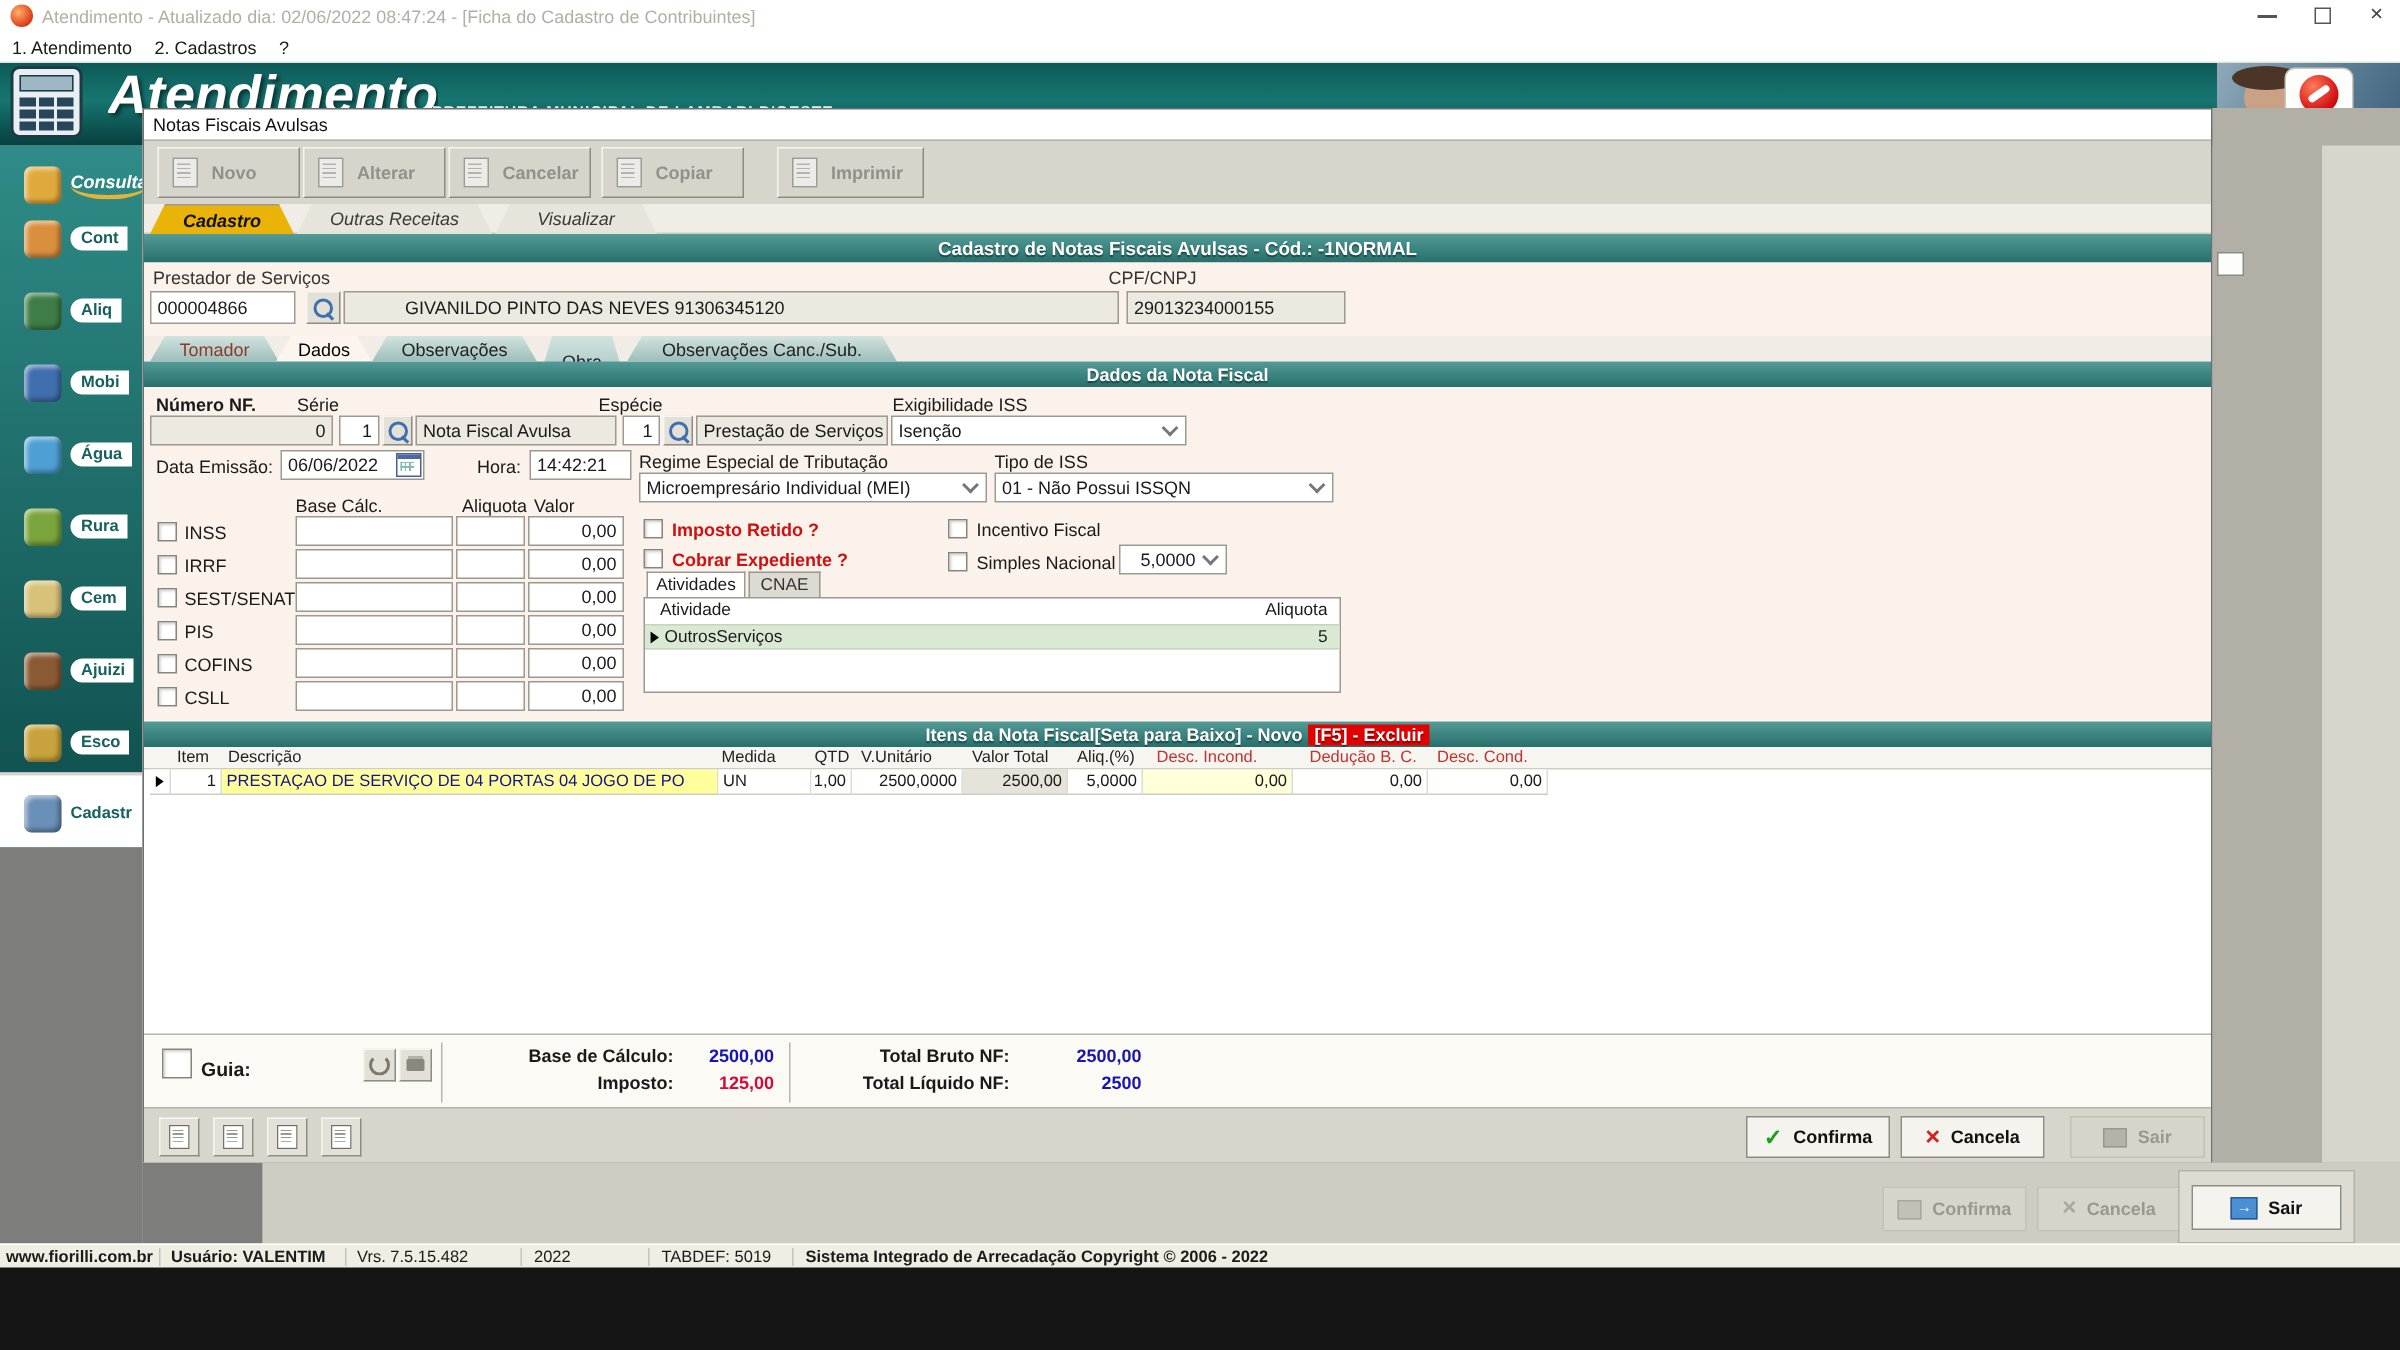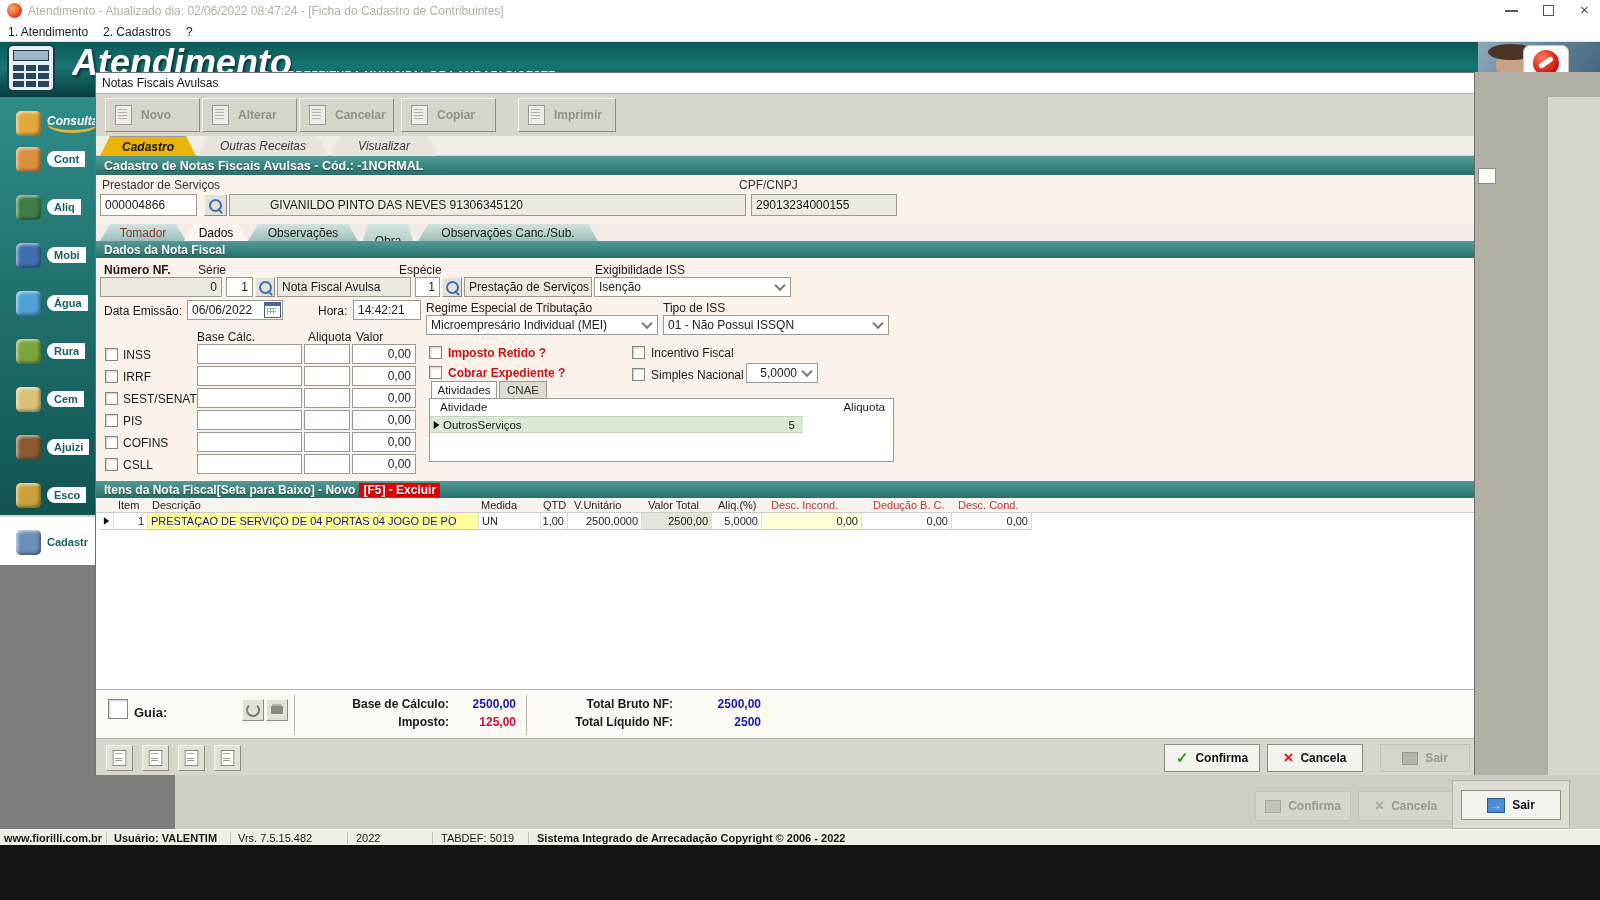--- a/index.html
+++ b/index.html
@@ -15,21 +15,21 @@
        font-size:12px;display:flex;align-items:center;padding:0 4px;white-space:nowrap;overflow:hidden;}
   .ro{background:#ece9e1;}
   .right{justify-content:flex-end;}
   .chk{position:absolute;box-sizing:border-box;width:13px;height:13px;background:#fff;
        border:1px solid #87857b;box-shadow:inset 1px 1px 2px #ccc;}
   .combo{padding-right:18px;}
   .combo::after{content:"";position:absolute;right:6px;top:50%;width:6px;height:6px;
        border-right:2px solid #777;border-bottom:2px solid #777;transform:translateY(-70%) rotate(45deg);}
   
   .tealhdr{position:absolute;box-sizing:border-box;background:linear-gradient(#549b97,#266f6b);
-       color:#fff;font-weight:bold;display:flex;align-items:center;justify-content:flex-start;
+       color:#fff;font-weight:bold;display:flex;align-items:center;justify-content:center;
        padding:0 8px;text-shadow:0 1px 1px rgba(0,0,0,.45);}
   
   .tab{position:absolute;box-sizing:border-box;display:flex;align-items:center;justify-content:center;
        clip-path:polygon(10px 0,calc(100% - 10px) 0,100% 100%,0 100%);font-size:12px;white-space:nowrap;}
   .t1a{background:#eab308;border-top:1px solid #999;font-weight:bold;font-style:italic;color:#111;}
   .t1{background:#e7e4db;font-style:italic;color:#3a3a3a;}
   .t2{background:linear-gradient(#d2e3df,#9dbeba);color:#222;}
   .t2a{background:#fcf4ee;color:#000;}
   .t3a{background:#fff;border:1px solid #9b9990;border-bottom:none;}
   .t3{background:#dddad1;border:1px solid #9b9990;border-bottom:none;color:#333;}
@@ -338,21 +338,21 @@
 
       <div class="tab t3a" style="left:335px;top:123px;width:66px;height:17px;clip-path:none;font-size:11.5px;">
         <span>Atividades</span>
         </div>
       <div class="tab t3" style="left:403px;top:123px;width:48px;height:17px;clip-path:none;font-size:11.5px;">
         <span>CNAE</span>
         </div>
       <div class="abs" style="left:333px;top:140px;width:465px;height:64px;background:#fff;border:1px solid #9b9990;">
         <span class="abs nowrap" style="left:10px;top:2px;font-size:11.5px;">Atividade</span>
         <span class="abs nowrap" style="right:8px;top:2px;font-size:11.5px;">Aliquota</span>
-        <div class="abs" style="left:0;top:17px;width:373px;height:17px;background:#d9e9d3;border-top:1px solid #c4d4be;border-bottom:1px solid #c4d4be;">
+        <div class="abs" style="left:0;top:17px;width:463px;height:17px;background:#d9e9d3;border-top:1px solid #c4d4be;border-bottom:1px solid #c4d4be;">
           <span class="tri abs" style="left:3px;top:3px;transform:scale(.8);"></span>
           <span class="abs nowrap" style="left:13px;top:2px;font-size:11.5px;">OutrosServiços</span>
           <span class="abs nowrap" style="right:8px;top:2px;font-size:11.5px;">5</span>
         </div>
       </div>
     </div>
 
     <div class="tealhdr" style="left:0;top:408px;width:1378px;height:17px;font-size:12px;">
       <span>Itens da Nota Fiscal</span>
       <span class="flex" style="gap:4px;">

